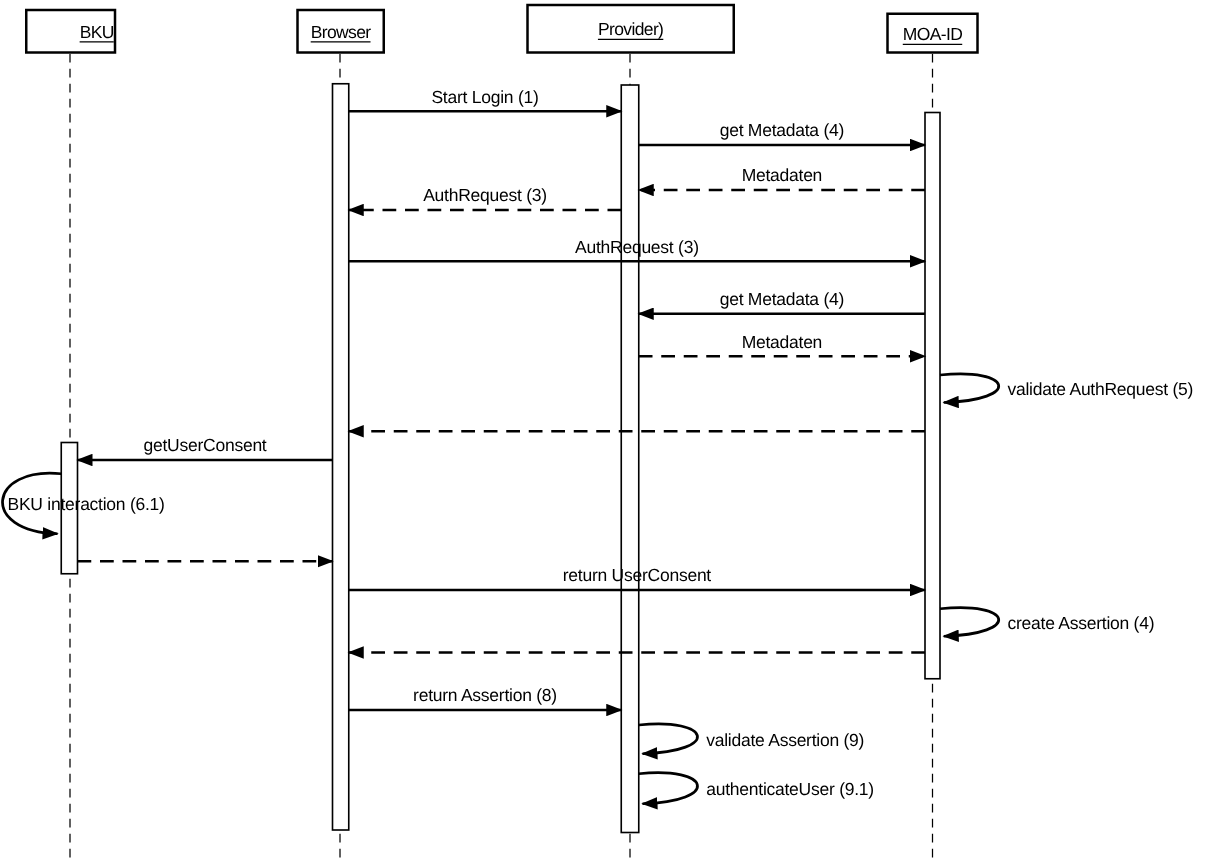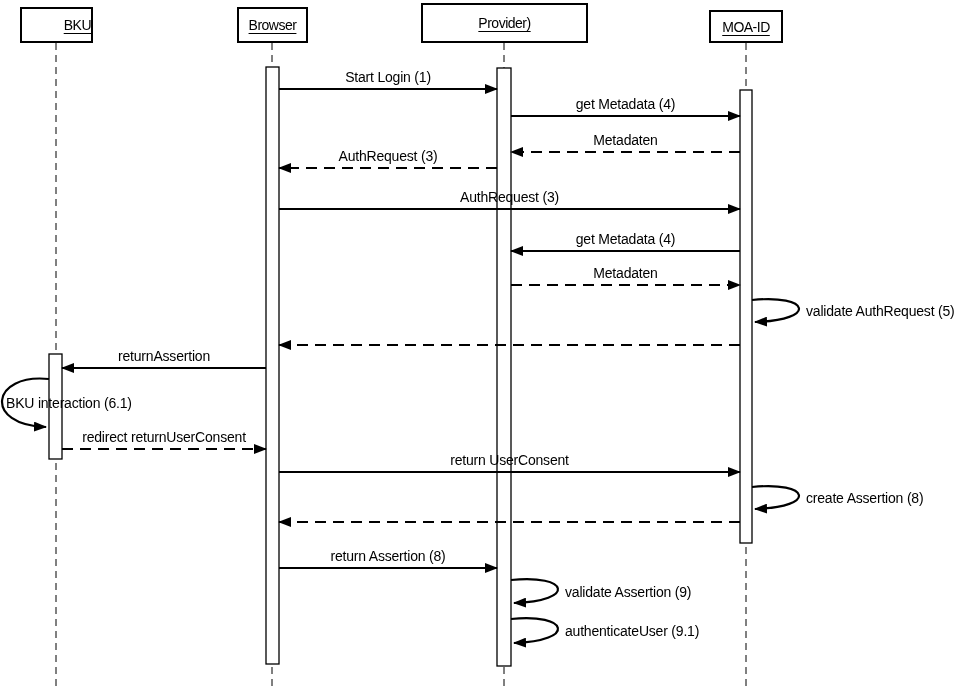--- a/index.html
+++ b/index.html
@@ -68,22 +68,21 @@
     <div class="actor" style="left: 709px; top: 10px; width: 74px; height: 33px;">
       <span class="actor-line">MOA-ID</span>
     </div>
     <div class="msg-label" style="left: 388px; top: 68px;">Start Login (1)</div>
     <div class="msg-label" style="left: 625.5px; top: 95px;">get Metadata (4)</div>
     <div class="msg-label" style="left: 625.5px; top: 131px;">Metadaten</div>
     <div class="msg-label" style="left: 388px; top: 147px;">AuthRequest (3)</div>
     <div class="msg-label" style="left: 509.5px; top: 188px;">AuthRequest (3)</div>
     <div class="msg-label" style="left: 625.5px; top: 230px;">get Metadata (4)</div>
     <div class="msg-label" style="left: 625.5px; top: 264px;">Metadaten</div>
-    <div class="msg-label" style="left: 164px; top: 347px;">returnAssertion</div>
-    <div class="msg-label" style="left: 164px; top: 428px;">redirect returnUserConsent</div>
+    <div class="msg-label" style="left: 164px; top: 347px;">getUserConsent</div>
     <div class="msg-label" style="left: 509.5px; top: 451px;">return UserConsent</div>
     <div class="msg-label" style="left: 388px; top: 547px;">return Assertion (8)</div>
     <div class="self-label" style="left: 806px; top: 302px;">validate AuthRequest (5)</div>
     <div class="self-label" style="left: 6px; top: 394px;">BKU interaction (6.1)</div>
-    <div class="self-label" style="left: 806px; top: 489px;">create Assertion (8)</div>
+    <div class="self-label" style="left: 806px; top: 489px;">create Assertion (4)</div>
     <div class="self-label" style="left: 565px; top: 582.5px;">validate Assertion (9)</div>
     <div class="self-label" style="left: 565px; top: 622px;">authenticateUser (9.1)</div>
   </div>
 
 </body></html>

